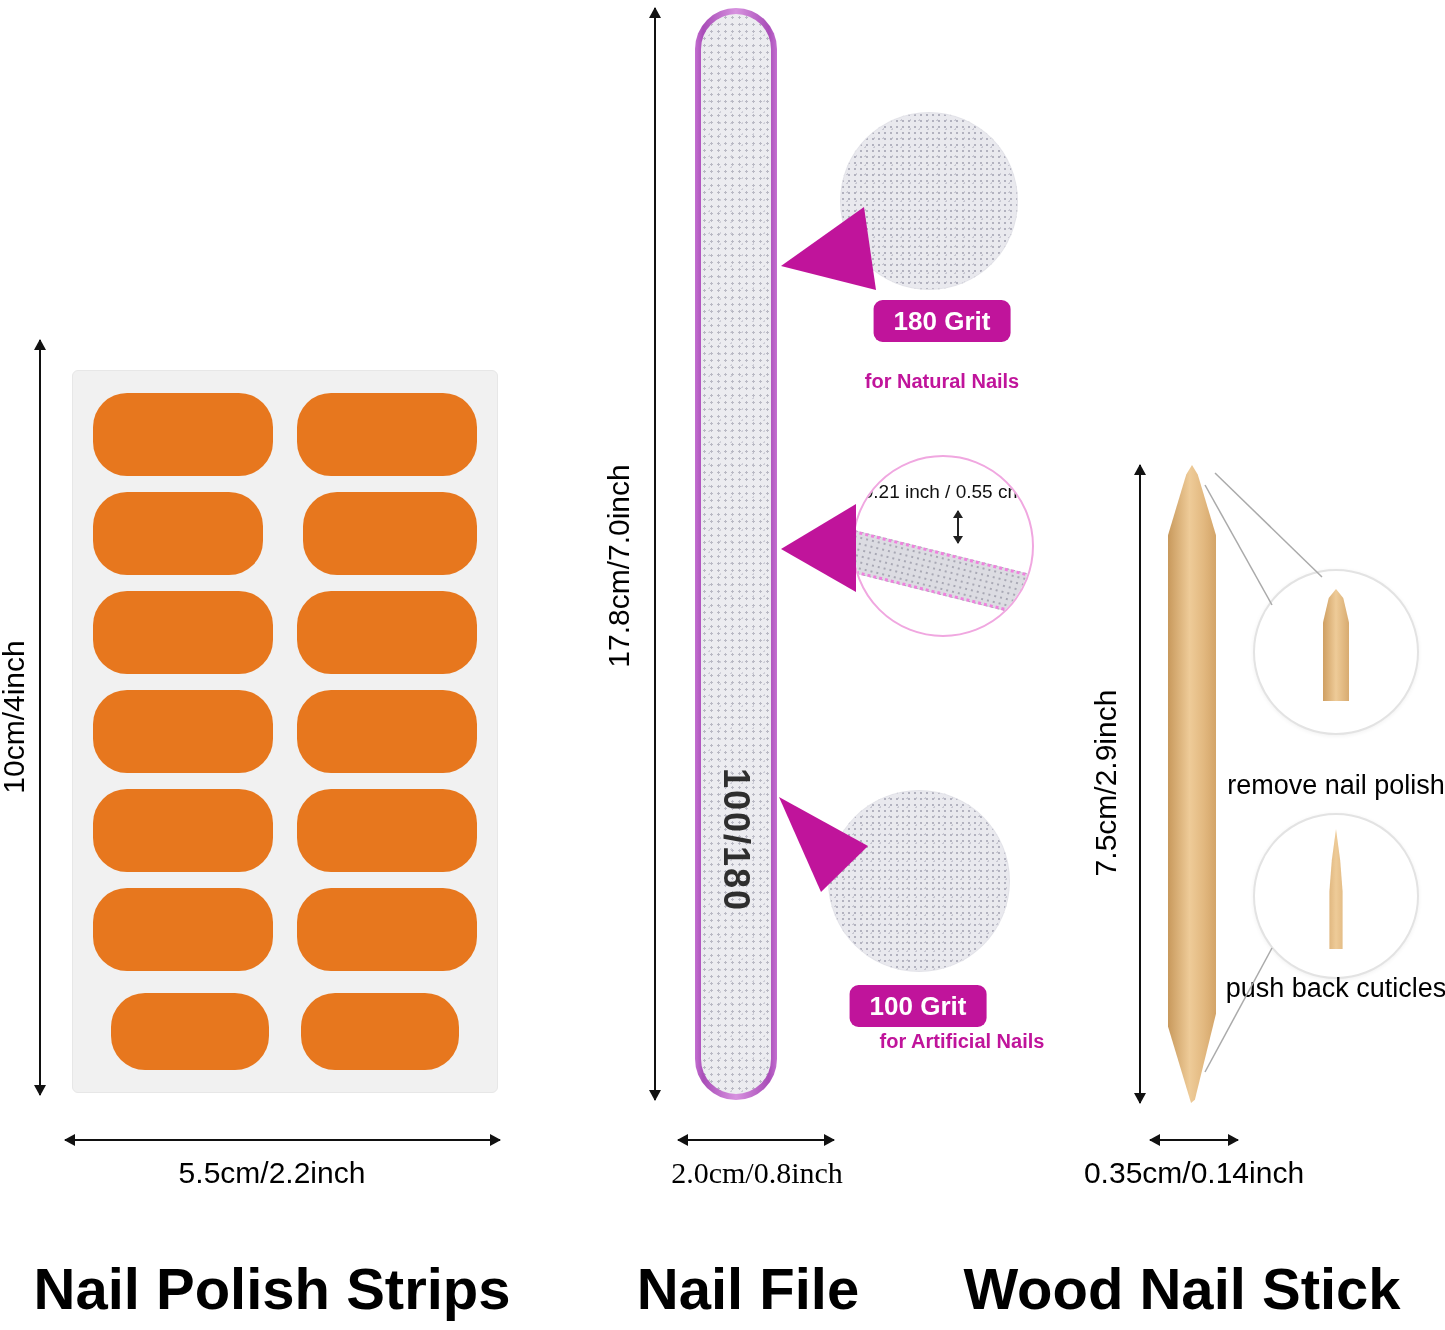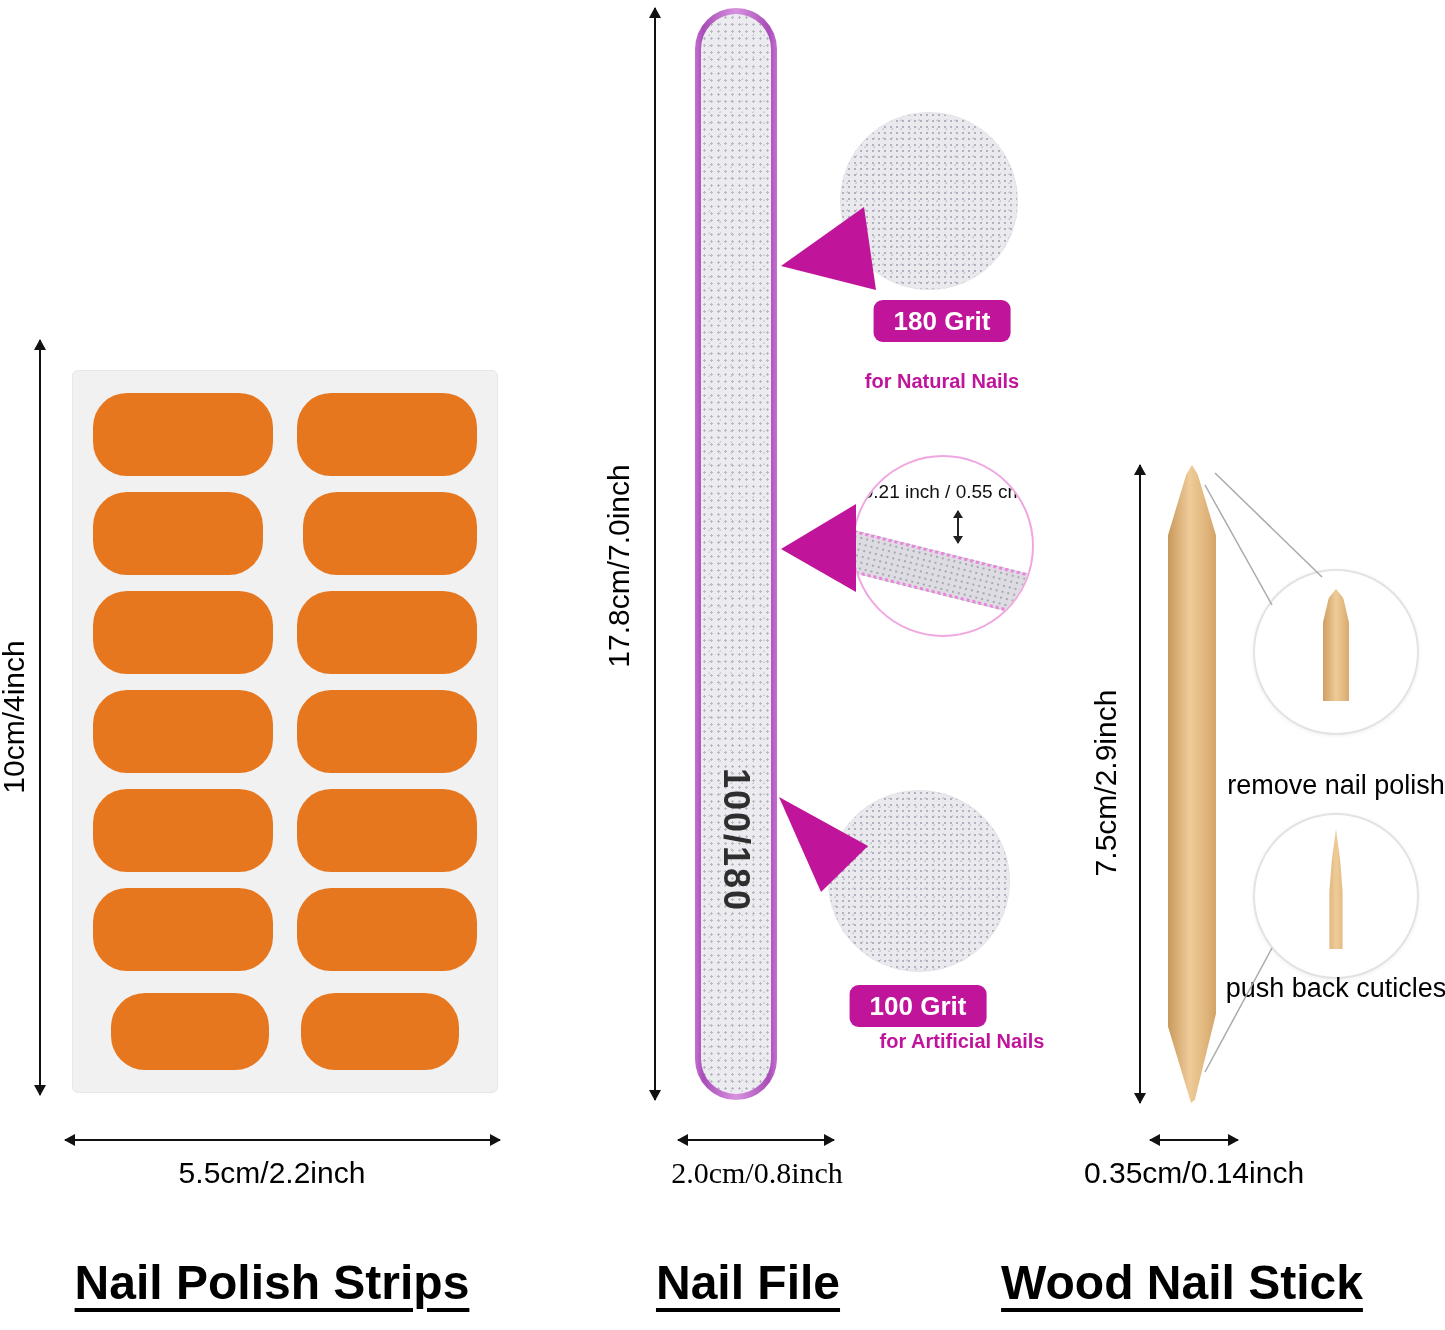--- a/index.html
+++ b/index.html
@@ -14,22 +14,22 @@
   .arrow-v::after{content:"";position:absolute;bottom:-1px;left:-5px;
     border-left:6px solid transparent;border-right:6px solid transparent;border-top:11px solid #111;}
   .arrow-h{position:absolute;height:2px;background:#111;}
   .arrow-h::before{content:"";position:absolute;left:-1px;top:-5px;
     border-top:6px solid transparent;border-bottom:6px solid transparent;border-right:11px solid #111;}
   .arrow-h::after{content:"";position:absolute;right:-1px;top:-5px;
     border-top:6px solid transparent;border-bottom:6px solid transparent;border-left:11px solid #111;}
   .vlabel{position:absolute;font-size:30px;white-space:nowrap;
     transform:translate(-50%,-50%) rotate(-90deg);}
   .hlabel{position:absolute;font-size:30px;white-space:nowrap;transform:translateX(-50%);}
-  .section-title{position:absolute;font-size:48px;font-weight:bold;white-space:nowrap;
-    transform:translateX(-50%);text-decoration:underline;
+  .section-title{position:absolute;font-size:58px;font-weight:bold;white-space:nowrap;
+    transform:translateX(-50%);
     text-decoration-thickness:4px;text-underline-offset:9px;}
   
   .sheet{position:absolute;left:72px;top:370px;width:426px;height:723px;
     background:#f1f1f1;border:1px solid #e7e7e7;border-radius:6px;box-sizing:border-box;}
   .sheet-grid{position:absolute;inset:22px 20px;display:grid;
     grid-template-columns:1fr 1fr;grid-template-rows:repeat(7,1fr);
     column-gap:24px;row-gap:16px;}
   .sticker{background:var(--orange,#E7771E);border-radius:34px;}
   .sticker:nth-child(13){margin:6px 4px 0 18px;}
   .sticker:nth-child(14){margin:6px 18px 0 4px;}

